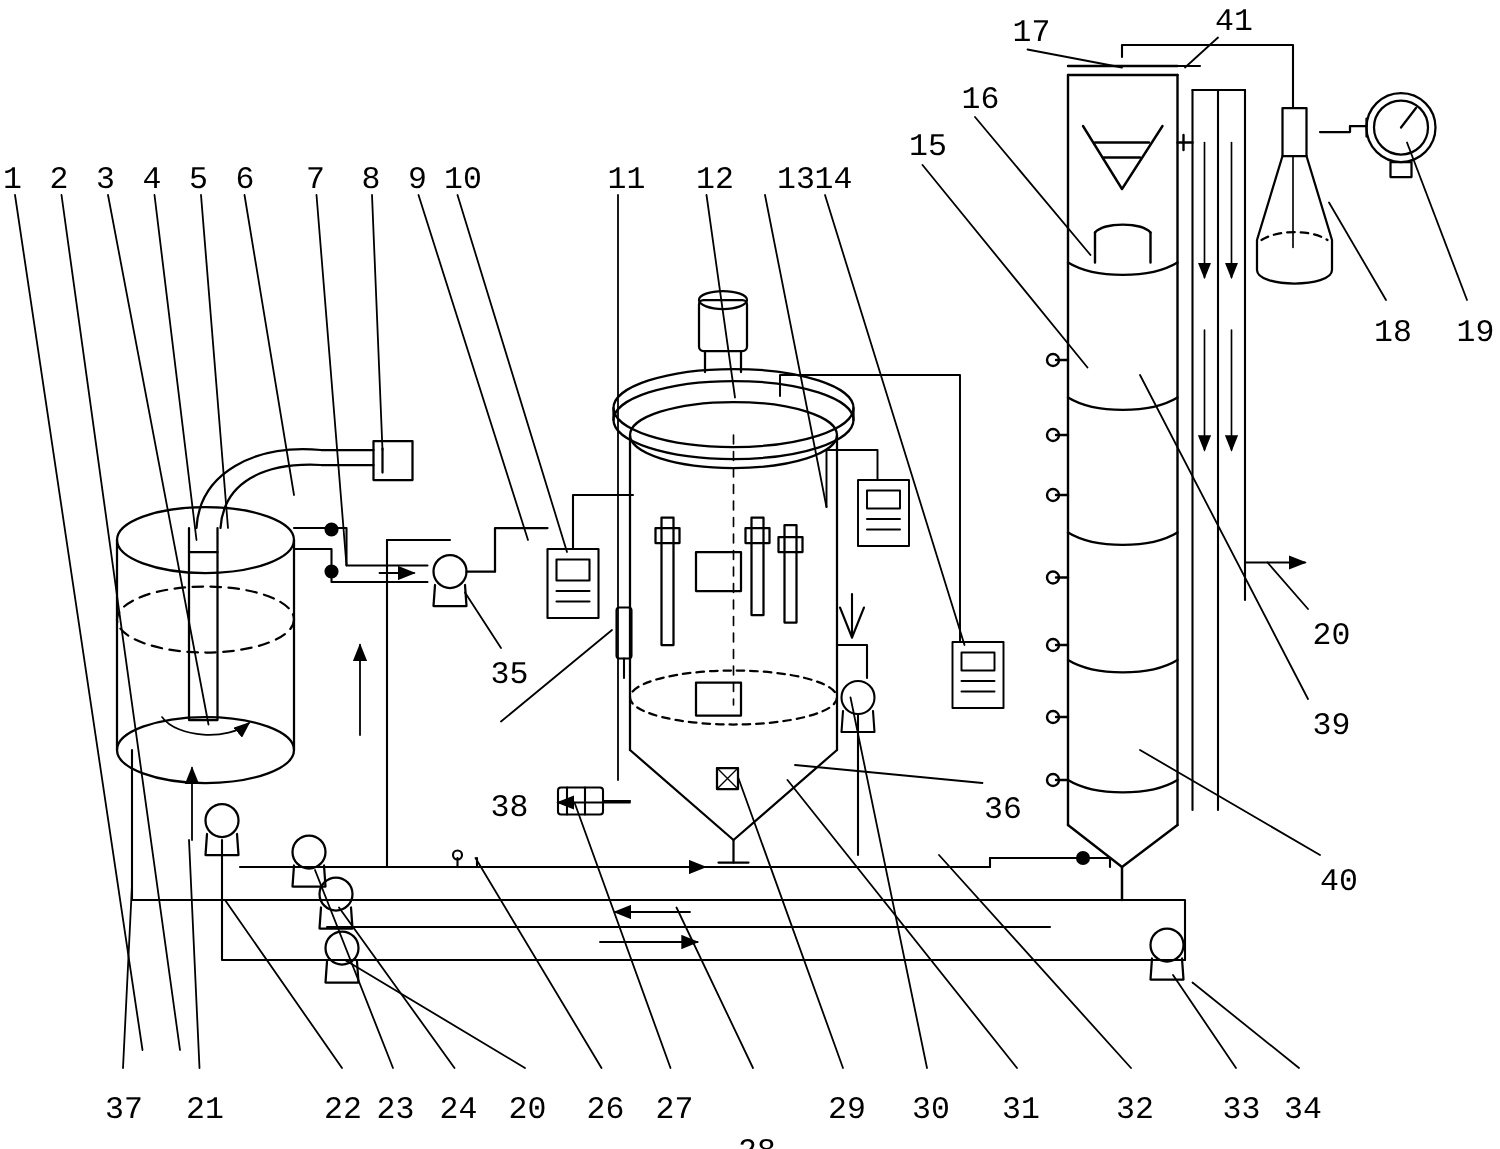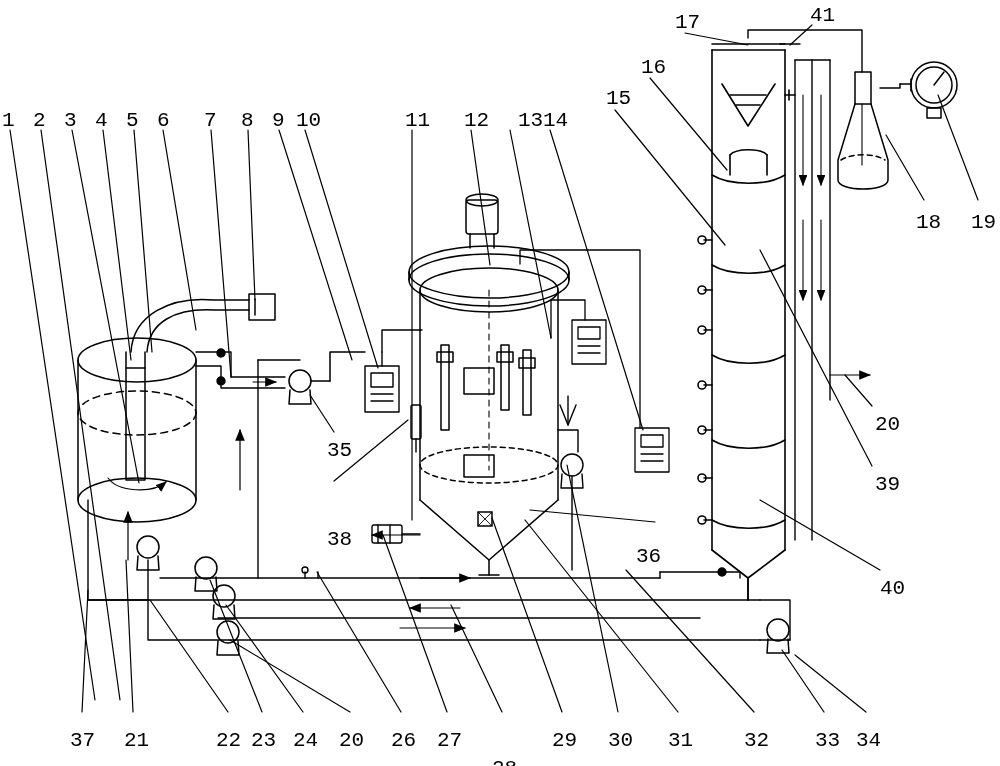--- a/index.html
+++ b/index.html
@@ -353,21 +353,21 @@
   <div class="lbl" style="left:606px;top:88px;">15</div>
   <div class="lbl" style="left:641px;top:57px;">16</div>
   <div class="lbl" style="left:675px;top:12px;">17</div>
   <div class="lbl" style="left:810px;top:5px;">41</div>
   <div class="lbl" style="left:916px;top:212px;">18</div>
   <div class="lbl" style="left:971px;top:212px;">19</div>
   <div class="lbl" style="left:875px;top:414px;">20</div>
 
   <div class="lbl" style="left:327px;top:440px;">35</div>
   <div class="lbl" style="left:327px;top:489px;margin-top:40px;">38</div>
-  <div class="lbl" style="left:636px;top:530px;margin-top:16px;">36</div>
+  <div class="lbl" style="left:656px;top:530px;">36</div>
   <div class="lbl" style="left:875px;top:474px;">39</div>
   <div class="lbl" style="left:880px;top:578px;">40</div>
 
   <div class="lbl" style="left:70px;top:730px;">37</div>
   <div class="lbl" style="left:124px;top:730px;">21</div>
   <div class="lbl" style="left:216px;top:730px;">22</div>
   <div class="lbl" style="left:251px;top:730px;">23</div>
   <div class="lbl" style="left:293px;top:730px;">24</div>
   <div class="lbl" style="left:339px;top:730px;">20</div>
   <div class="lbl" style="left:391px;top:730px;">26</div>

